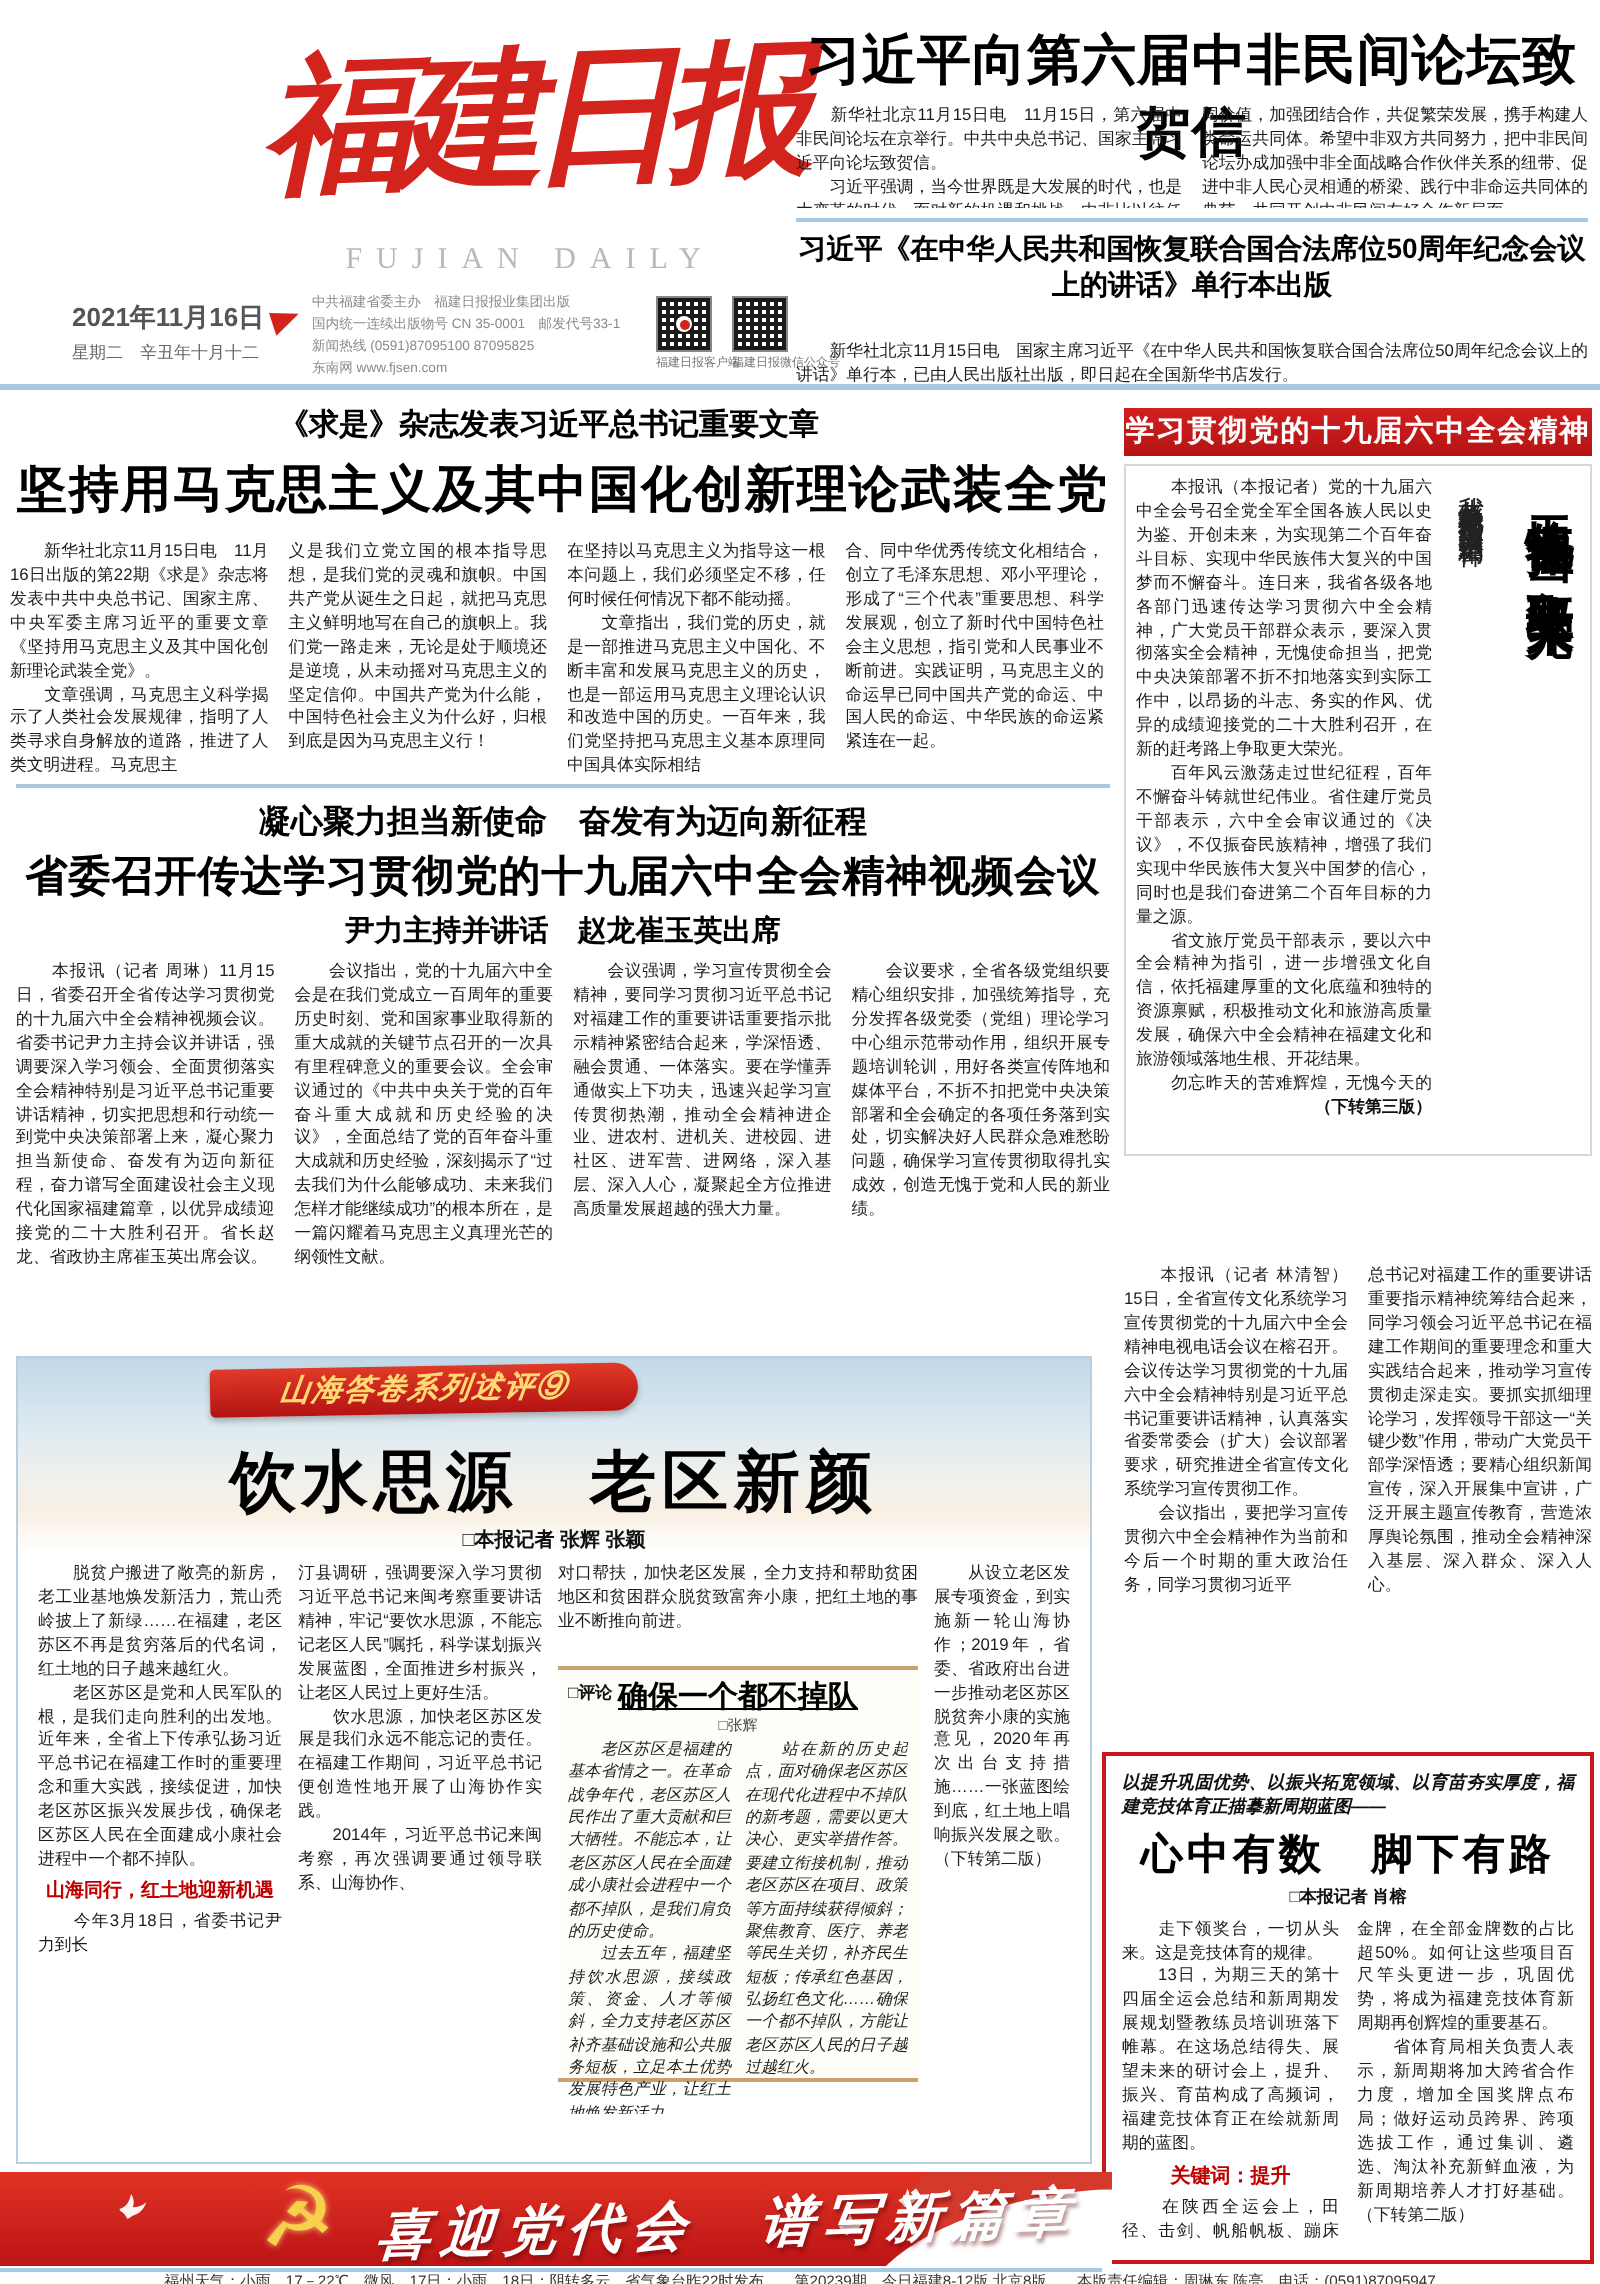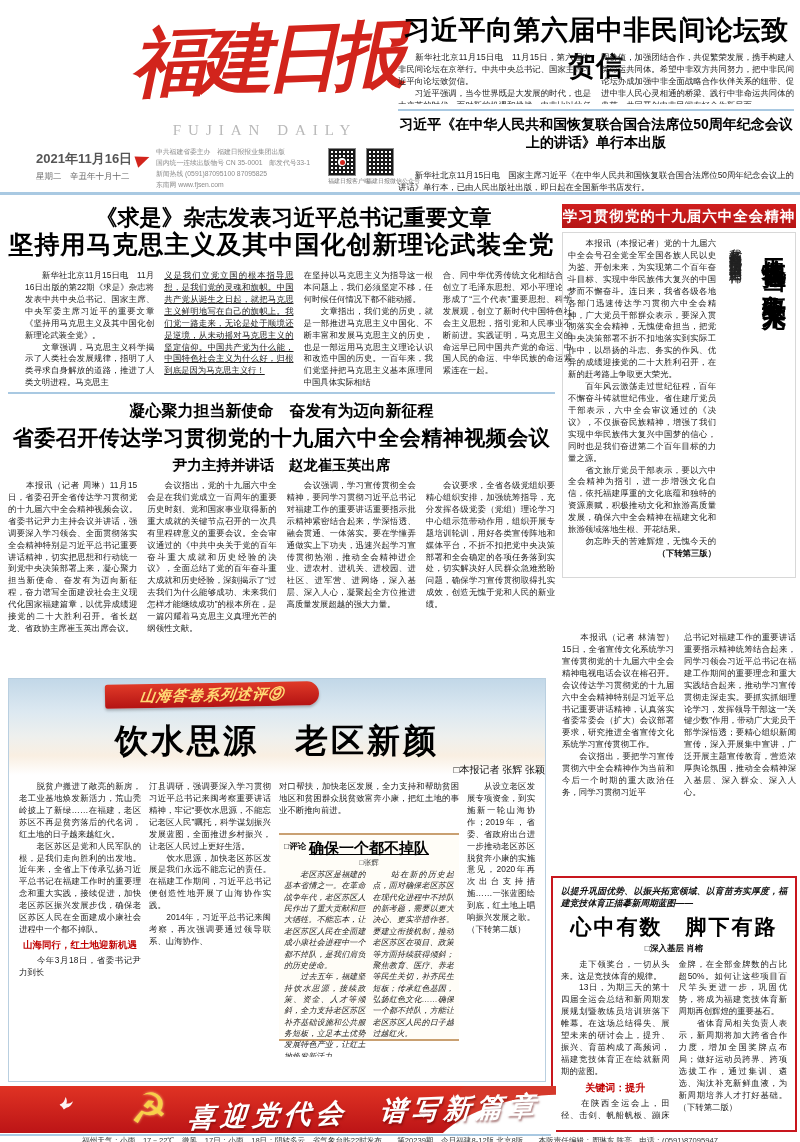--- a/index.html
+++ b/index.html
@@ -89,26 +89,26 @@
 　　习近平强调，当今世界既是大发展的时代，也是大变革的时代。面对新的机遇和挑战，中非比以往任何时候都更加需要坚守和弘扬和平、发展、公平、正义、民主、自由的全人类共</div>
     <div class="body-text" style="width:193px;">同价值，加强团结合作，共促繁荣发展，携手构建人类命运共同体。希望中非双方共同努力，把中非民间论坛办成加强中非全面战略合作伙伴关系的纽带、促进中非人民心灵相通的桥梁、践行中非命运共同体的典范，共同开创中非民间友好合作新局面。</div>
   </div>
   <div class="abs rule-blue" style="left:398px;top:109px;width:396px;height:2px;"></div>
 
   <div class="abs headline center" style="left:398px;top:116px;width:396px;font-size:14px;line-height:1.25;">习近平《在中华人民共和国恢复联合国合法席位50周年纪念会议上的讲话》单行本出版</div>
   <div class="abs body-text" style="left:398px;top:170px;width:396px;height:22px;">　　新华社北京11月15日电　国家主席习近平《在中华人民共和国恢复联合国合法席位50周年纪念会议上的讲话》单行本，已由人民出版社出版，即日起在全国新华书店发行。</div>
 
   <div class="abs rule-blue" style="left:0;top:192px;width:800px;height:2.5px;"></div>
 
-  <div class="abs headline center" style="left:20px;top:203px;width:547px;font-size:22px;">《求是》杂志发表习近平总书记重要文章</div>
+  <div class="abs headline center" style="left:1px;top:203px;width:547px;font-size:15px;">《求是》杂志发表习近平总书记重要文章</div>
   <div class="abs headline center" style="left:8px;top:228px;width:547px;font-size:25px;letter-spacing:1px;">坚持用马克思主义及其中国化创新理论武装全党</div>
-  <div class="abs cols" style="left:25px;top:270px;width:547px;height:118px;gap:10px;">
+  <div class="abs cols" style="left:5px;top:270px;width:547px;height:118px;gap:10px;">
     <div class="body-text" style="flex:1;">　　新华社北京11月15日电　11月16日出版的第22期《求是》杂志将发表中共中央总书记、国家主席、中央军委主席习近平的重要文章《坚持用马克思主义及其中国化创新理论武装全党》。
 　　文章强调，马克思主义科学揭示了人类社会发展规律，指明了人类寻求自身解放的道路，推进了人类文明进程。马克思主</div>
-    <div class="body-text" style="flex:1;text-decoration:underline;">义是我们立党立国的根本指导思想，是我们党的灵魂和旗帜。中国共产党从诞生之日起，就把马克思主义鲜明地写在自己的旗帜上。我们党一路走来，无论是处于顺境还是逆境，从未动摇对马克思主义的坚定信仰。中国共产党为什么能，中国特色社会主义为什么好，归根到底是因为马克思主义行！</div>
+    <div class="body-text" style="flex:1;">义是我们立党立国的根本指导思想，是我们党的灵魂和旗帜。中国共产党从诞生之日起，就把马克思主义鲜明地写在自己的旗帜上。我们党一路走来，无论是处于顺境还是逆境，从未动摇对马克思主义的坚定信仰。中国共产党为什么能，中国特色社会主义为什么好，归根到底是因为马克思主义行！</div>
     <div class="body-text" style="flex:1;">在坚持以马克思主义为指导这一根本问题上，我们必须坚定不移，任何时候任何情况下都不能动摇。
 　　文章指出，我们党的历史，就是一部推进马克思主义中国化、不断丰富和发展马克思主义的历史，也是一部运用马克思主义理论认识和改造中国的历史。一百年来，我们党坚持把马克思主义基本原理同中国具体实际相结</div>
     <div class="body-text" style="flex:1;">合、同中华优秀传统文化相结合，创立了毛泽东思想、邓小平理论，形成了“三个代表”重要思想、科学发展观，创立了新时代中国特色社会主义思想，指引党和人民事业不断前进。实践证明，马克思主义的命运早已同中国共产党的命运、中国人民的命运、中华民族的命运紧紧连在一起。</div>
   </div>
 
   <div class="abs rule-blue" style="left:8px;top:392px;width:547px;height:1.5px;"></div>
 
   <div class="abs headline center serif" style="left:8px;top:401px;width:547px;font-size:16px;">凝心聚力担当新使命　奋发有为迈向新征程</div>
   <div class="abs headline center" style="left:8px;top:424px;width:547px;font-size:21px;letter-spacing:0.5px;">省委召开传达学习贯彻党的十九届六中全会精神视频会议</div>
   <div class="abs headline center" style="left:8px;top:456px;width:547px;font-size:14.5px;">尹力主持并讲话　赵龙崔玉英出席</div>
@@ -138,21 +138,21 @@
 　　会议指出，要把学习宣传贯彻六中全会精神作为当前和今后一个时期的重大政治任务，同学习贯彻习近平</div>
     <div class="body-text" style="flex:1;">总书记对福建工作的重要讲话重要指示精神统筹结合起来，同学习领会习近平总书记在福建工作期间的重要理念和重大实践结合起来，推动学习宣传贯彻走深走实。要抓实抓细理论学习，发挥领导干部这一“关键少数”作用，带动广大党员干部学深悟透；要精心组织新闻宣传，深入开展集中宣讲，广泛开展主题宣传教育，营造浓厚舆论氛围，推动全会精神深入基层、深入群众、深入人心。</div>
   </div>
 
   <div class="abs" style="left:8px;top:678px;width:538px;height:404px;border:1px solid #b9cfe0;box-sizing:border-box;background:#fff;">
     <div class="photo abs" style="left:0;top:0;width:536px;height:96px;"></div>
     <div class="abs ribbon" style="left:96px;top:4px;width:214px;height:24px;">
       <span>山海答卷系列述评⑨</span>
     </div>
     <div class="abs headline center" style="left:0;top:40px;width:536px;font-size:33px;letter-spacing:3px;">饮水思源　老区新颜</div>
-    <div class="abs center" style="left:0;top:84px;width:536px;font-size:10px;font-weight:400;text-align:right;">□本报记者 张辉 张颖</div>
+    <div class="abs center" style="left:0;top:84px;width:536px;font-size:10px;font-weight:700;">□本报记者 张辉 张颖</div>
 
     <div class="abs cols" style="left:10px;top:102px;width:516px;height:294px;gap:8px;">
       <div style="width:122px;overflow:hidden;">
         <div class="body-text">　　脱贫户搬进了敞亮的新房，老工业基地焕发新活力，荒山秃岭披上了新绿……在福建，老区苏区不再是贫穷落后的代名词，红土地的日子越来越红火。
 　　老区苏区是党和人民军队的根，是我们走向胜利的出发地。近年来，全省上下传承弘扬习近平总书记在福建工作时的重要理念和重大实践，接续促进，加快老区苏区振兴发展步伐，确保老区苏区人民在全面建成小康社会进程中一个都不掉队。</div>
         <div class="sub-red">山海同行，红土地迎新机遇</div>
         <div class="body-text">　　今年3月18日，省委书记尹力到长</div>
       </div>
       <div class="body-text" style="width:122px;">汀县调研，强调要深入学习贯彻习近平总书记来闽考察重要讲话精神，牢记“要饮水思源，不能忘记老区人民”嘱托，科学谋划振兴发展蓝图，全面推进乡村振兴，让老区人民过上更好生活。
 　　饮水思源，加快老区苏区发展是我们永远不能忘记的责任。在福建工作期间，习近平总书记便创造性地开展了山海协作实践。
@@ -172,21 +172,21 @@
           </div>
         </div>
       </div>
       <div class="body-text" style="width:68px;">　　从设立老区发展专项资金，到实施新一轮山海协作；2019年，省委、省政府出台进一步推动老区苏区脱贫奔小康的实施意见，2020年再次出台支持措施……一张蓝图绘到底，红土地上唱响振兴发展之歌。（下转第二版）</div>
     </div>
   </div>
 
   <div class="abs sports-box" style="left:551px;top:876px;width:246px;height:256px;box-sizing:border-box;padding:7px 8px;">
     <div style="font-size:8.8px;font-weight:700;font-style:italic;line-height:1.4;text-align:justify;">以提升巩固优势、以振兴拓宽领域、以育苗夯实厚度，福建竞技体育正描摹新周期蓝图——</div>
     <div class="headline center" style="font-size:21px;letter-spacing:2px;margin-top:3px;">心中有数　脚下有路</div>
-    <div class="center" style="font-size:8.5px;font-weight:700;margin:2px 0 4px;">□深入基层 肖榕</div>
+    <div class="center" style="font-size:8.5px;font-weight:700;margin:2px 0 4px;">□本报记者 肖榕</div>
     <div class="cols" style="gap:9px;height:164px;">
       <div style="flex:1;overflow:hidden;">
         <div class="body-text">　　走下领奖台，一切从头来。这是竞技体育的规律。
 　　13日，为期三天的第十四届全运会总结和新周期发展规划暨教练员培训班落下帷幕。在这场总结得失、展望未来的研讨会上，提升、振兴、育苗构成了高频词，福建竞技体育正在绘就新周期的蓝图。</div>
         <div class="sub-red" style="font-size:10px;">关键词：提升</div>
         <div class="body-text">　　在陕西全运会上，田径、击剑、帆船帆板、蹦床技巧等四个大项共夺金超过3枚的项目，共拿下16枚</div>
       </div>
       <div class="body-text" style="flex:1;">金牌，在全部金牌数的占比超50%。如何让这些项目百尺竿头更进一步，巩固优势，将成为福建竞技体育新周期再创辉煌的重要基石。
 　　省体育局相关负责人表示，新周期将加大跨省合作力度，增加全国奖牌点布局；做好运动员跨界、跨项选拔工作，通过集训、遴选、淘汰补充新鲜血液，为新周期培养人才打好基础。（下转第二版）</div>
     </div>

